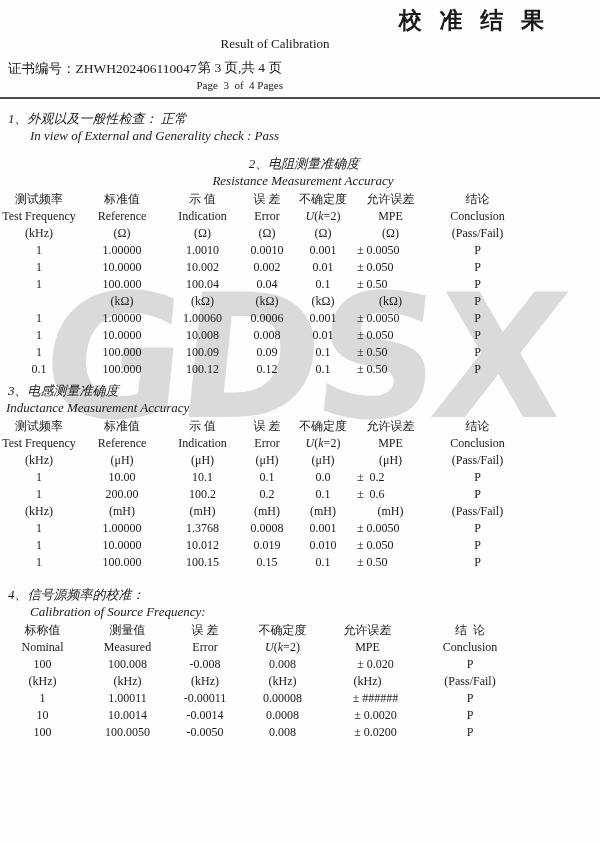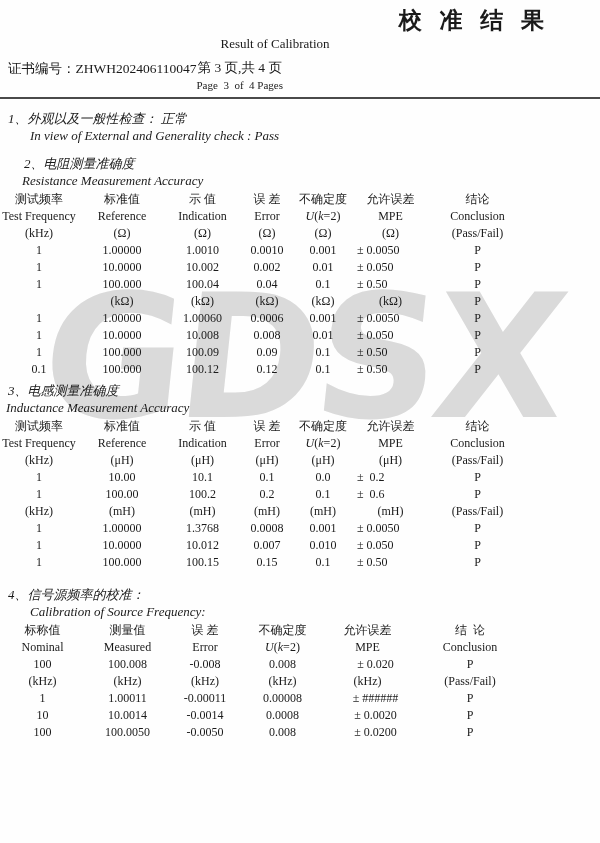--- a/index.html
+++ b/index.html
@@ -36,21 +36,21 @@
   .cert-row{display:flex;justify-content:flex-start;align-items:flex-start;margin-top:7px;padding:0 16px 0 8px;}
   .cert-left div{font-size:13.5px;line-height:20px;white-space:pre;}
   .cert-right{text-align:center;}
   .cert-right .pg-cn{font-size:13.5px;line-height:18px;white-space:pre;}
   .cert-right .pg-en{font-size:11px;line-height:16px;white-space:pre;}
   .rule{border:none;border-top:2px solid #4a4a4a;margin:4px 0 0 0;}
   .sec{margin:0;}
   .sec-line{font-size:13px;line-height:17px;white-space:pre;font-style:italic;}
   .s1{margin-top:11px;padding-left:8px;}
   .s1 .en{padding-left:22px;}
-  .s2{margin-top:11px;padding-left:24px;}
+  .s2{margin-top:11px;padding-left:8px;text-align:center;}
   .s3{margin-top:4px;padding-left:8px;}
   .s4{margin-top:15px;padding-left:8px;}
   .s4 .en{padding-left:22px;}
   .sec-en-flush{padding-left:0;margin-left:-8px;padding-left:6px;}
   
   table.cal{width:600px;border-collapse:collapse;table-layout:fixed;margin-top:2px;}
   table.cal td{
     font-size:12px;height:17px;line-height:17px;
     padding:0;text-align:center;white-space:pre;overflow:visible;
   }
@@ -269,21 +269,21 @@
           <td>10.00</td>
           <td>10.1</td>
           <td>0.1</td>
           <td>0.0</td>
           <td>±  0.2</td>
           <td>P</td>
           <td></td>
         </tr>
         <tr class="data">
           <td>1</td>
-          <td>100.00</td>
+          <td>200.00</td>
           <td>100.2</td>
           <td>0.2</td>
           <td>0.1</td>
           <td>±  0.6</td>
           <td>P</td>
           <td></td>
         </tr>
         <tr class="unit">
           <td>(kHz)</td>
           <td>(mH)</td>
@@ -301,21 +301,21 @@
           <td>0.0008</td>
           <td>0.001</td>
           <td>± 0.0050</td>
           <td>P</td>
           <td></td>
         </tr>
         <tr class="data">
           <td>1</td>
           <td>10.0000</td>
           <td>10.012</td>
-          <td>0.007</td>
+          <td>0.019</td>
           <td>0.010</td>
           <td>± 0.050</td>
           <td>P</td>
           <td></td>
         </tr>
         <tr class="data">
           <td>1</td>
           <td>100.000</td>
           <td>100.15</td>
           <td>0.15</td>

